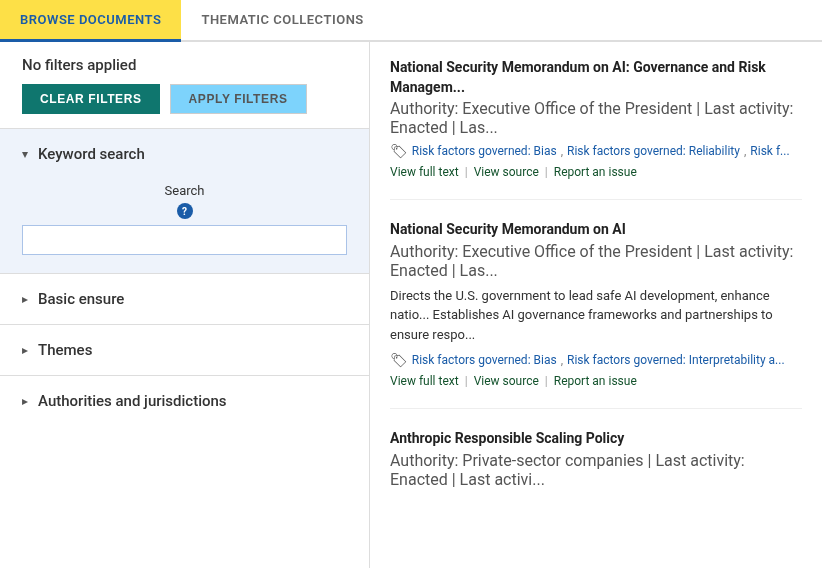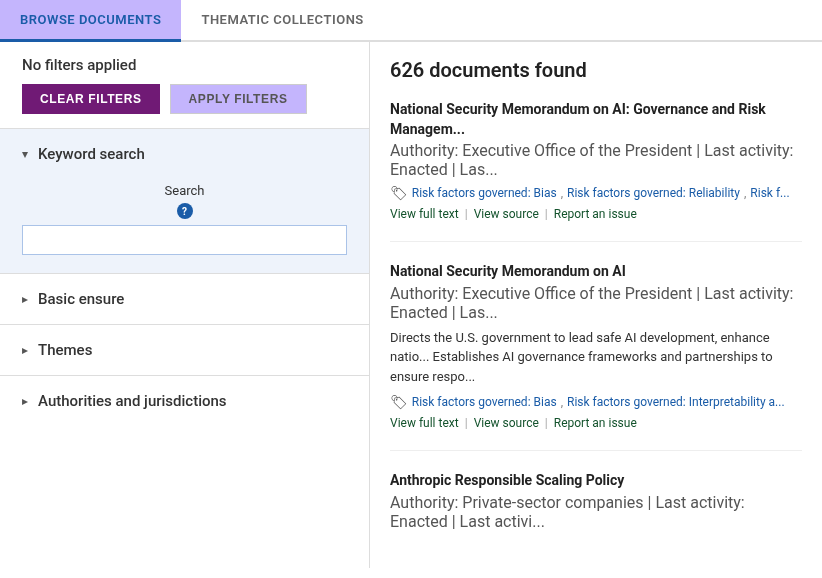--- a/index.html
+++ b/index.html
@@ -26,21 +26,21 @@
       letter-spacing: 0.5px;
       cursor: pointer;
       text-transform: uppercase;
       color: #666;
       border-bottom: 3px solid transparent;
       margin-bottom: -2px;
     }
     .tab.active {
       color: #1a5ca8;
       border-bottom: 3px solid #1a5ca8;
-      background: #c4b5fd;
+      background: #fde047;
     }
 
     
     .main-layout {
       display: flex;
       height: calc(578px - 52px);
     }
 
     
     .sidebar {
@@ -58,33 +58,33 @@
       color: #333;
     }
 
     .filter-buttons {
       display: flex;
       padding: 0 22px 14px;
       gap: 10px;
     }
 
     .btn-clear {
-      background: #701a75;
+      background: #0f766e;
       color: #fff;
       border: none;
       padding: 8px 18px;
       font-size: 12px;
       font-weight: 700;
       letter-spacing: 0.6px;
       text-transform: uppercase;
       cursor: pointer;
     }
 
     .btn-apply {
-      background: #c4b5fd;
+      background: #7dd3fc;
       color: #555;
       border: 1px solid #ccc;
       padding: 0 18px;
       font-size: 12px;
       font-weight: 700;
       letter-spacing: 0.6px;
       text-transform: uppercase;
       cursor: pointer;
     }
 
@@ -306,21 +306,20 @@
       <div class="sidebar-section-header">
         <span class="chevron">▸</span>
         <span>Authorities and jurisdictions</span>
       </div>
     </div>
 
   </div>
 
   <div class="results-panel">
 
-    <div class="results-count">626 documents found</div>
 
     <div class="doc-item">
       <div class="doc-title">National Security Memorandum on AI: Governance and Risk Managem...</div>
       <div class="doc-meta">Authority: Executive Office of the President | Last activity: Enacted | Las...</div>
       <div class="tags">
         <span class="tag-icon">🏷</span>
         <a class="tag">Risk factors governed: Bias</a>
         <span class="tag-sep">,</span>
         <a class="tag">Risk factors governed: Reliability</a>
         <span class="tag-sep">,</span>

